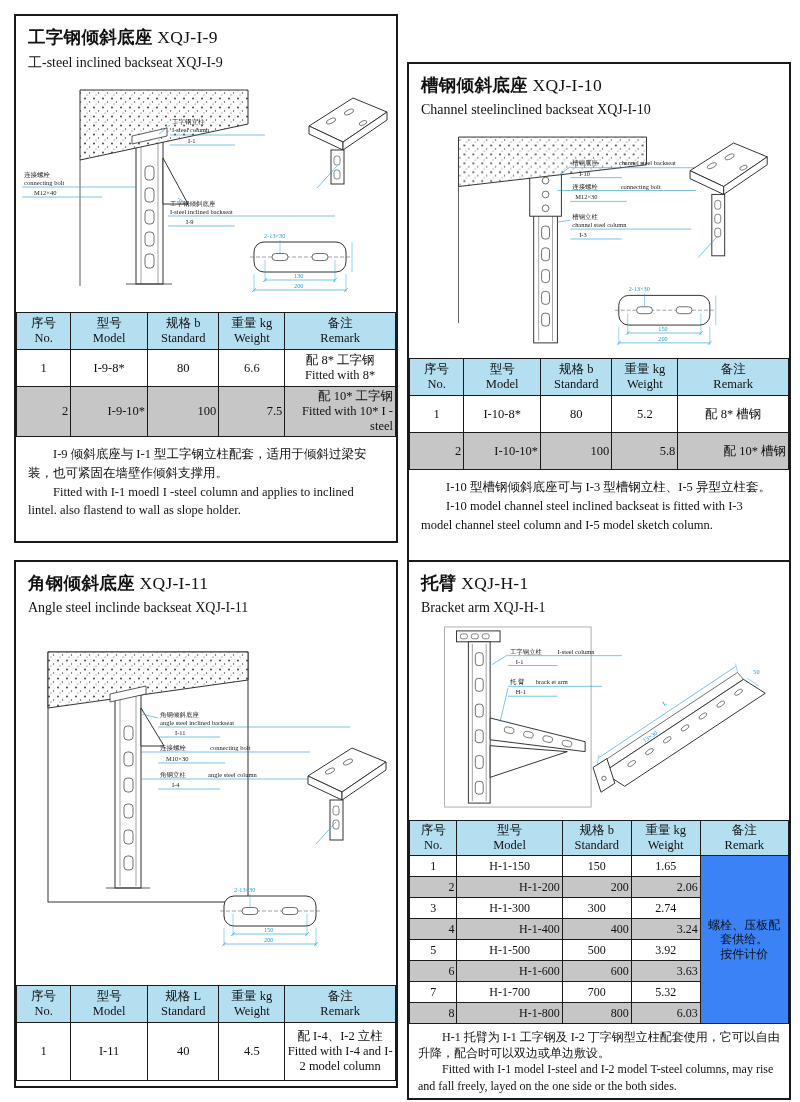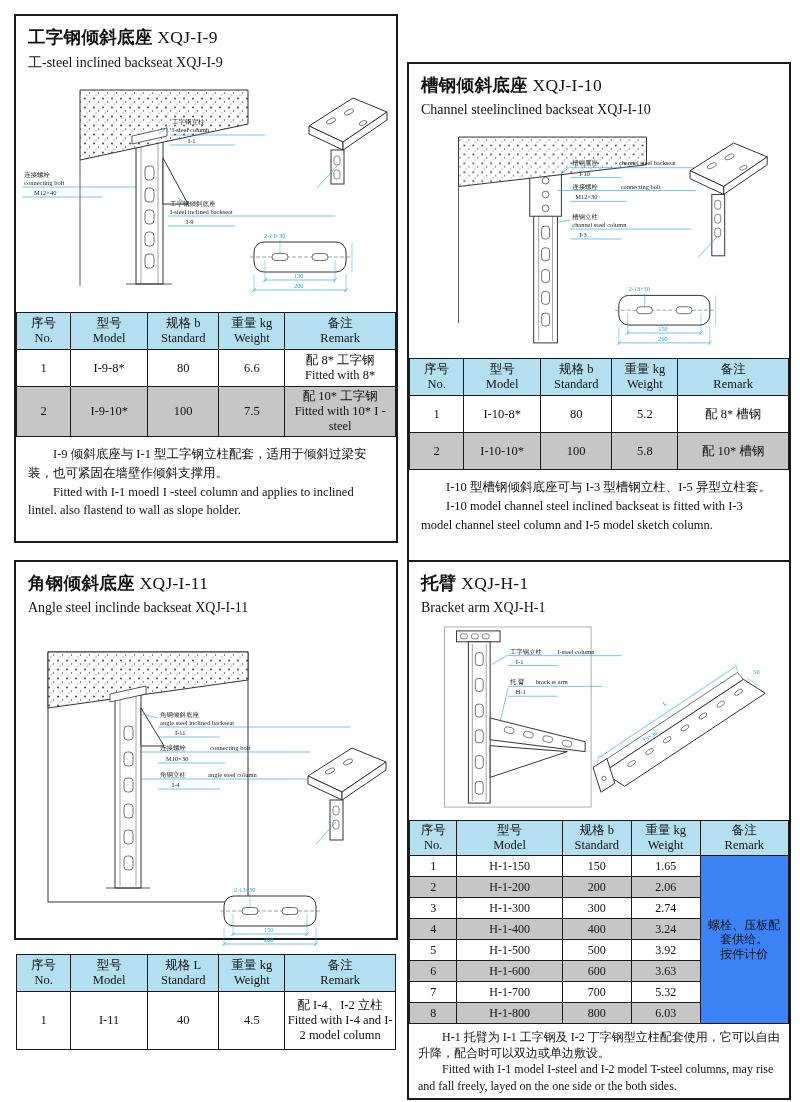--- a/index.html
+++ b/index.html
@@ -2,35 +2,35 @@
 <html><head>
 <meta charset="utf-8">
 <style>
 :root{--bd:#1a1a1a;--hb:#b4dff1;--gray:#c6c6c6;--cy:#1b9cd8;}
 *{box-sizing:border-box;margin:0;padding:0;}
 body{background:#dcdcdc;font-family:"Liberation Serif","DejaVu Serif",serif;color:#111;}
 .page{width:800px;height:1102px;background:#fff;position:relative;margin:0 auto;overflow:hidden;}
 .panel{position:absolute;border:2px solid var(--bd);background:#fff;display:flex;flex-direction:column;}
 #p0{left:14px;top:14px;width:384px;height:529px;}
 #p1{left:407px;top:14px;width:384px;height:529px;margin-top:48px;}
-#p2{left:14px;top:560px;width:384px;height:380px;}
+#p2{left:14px;top:560px;width:384px;height:528px;}
 #p3{left:407px;top:560px;width:384px;height:540px;}
 .ptitle{padding:9px 12px 0;}
 .t1{font-size:17.5px;letter-spacing:.3px;}
 .t-zh{font-weight:bold;}
 .t-en{font-size:14px;margin-top:5px;}
 .drawing{margin-top:6px;flex:0 0 auto;}
 .drawing svg{display:block;width:100%;height:100%;}
 .d0,.d1{height:226px;}
 .d2{height:332px;}
 .d3{height:190px;}
 table.spec{width:100%;border-collapse:collapse;margin-top:8px;table-layout:fixed;}
 .spec td{border:1px solid var(--bd);text-align:center;font-size:12.5px;line-height:1.2;padding:2px;vertical-align:middle;}
 .spec tr.hd td{background:var(--hb);height:37px;}
-.spec tr.gray td{background:var(--gray);}
+.spec tr.gray td{background:var(--gray);text-align:right;}
 .spec tr.data td{height:37px;}
 #p2 table.spec{margin-top:auto;margin-bottom:5px;}
 #p2 .spec tr.data td{height:58px;}
 #p3 .spec tr.hd td{height:35px;}
 #p3 .spec tr.data td{height:21px;font-size:12px;padding:1px 2px;}
 .rmk{font-size:11.5px;line-height:1.25;}
 .rmk-merge{background:#3b82f6;font-size:12.5px;line-height:1.6;}
 .notes{padding:8px 12px;font-size:12.5px;line-height:1.5;}
 .notes p{text-indent:2em;}
 #p3 .notes{font-size:12px;line-height:1.35;padding:5px 9px;}

